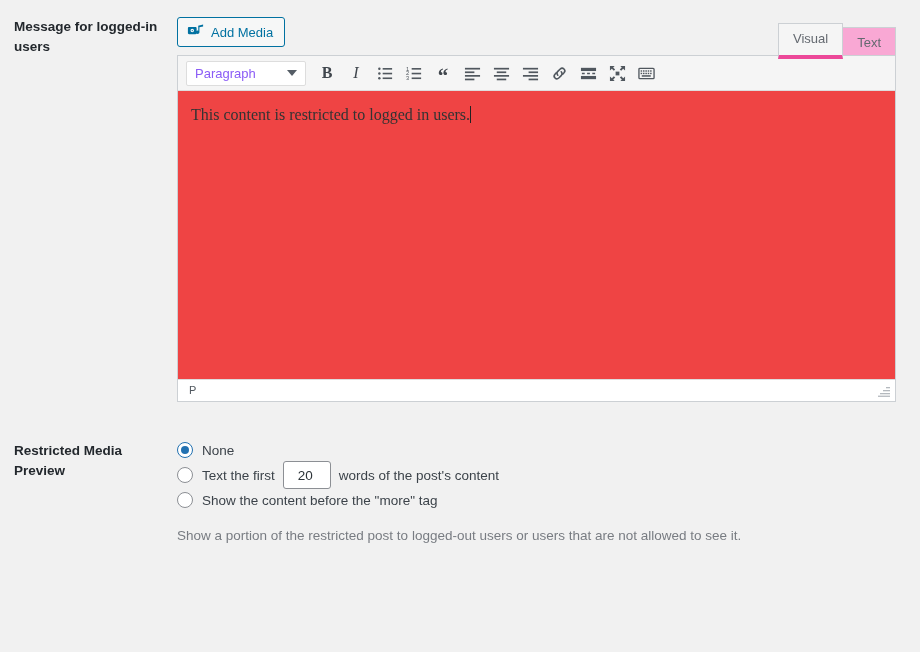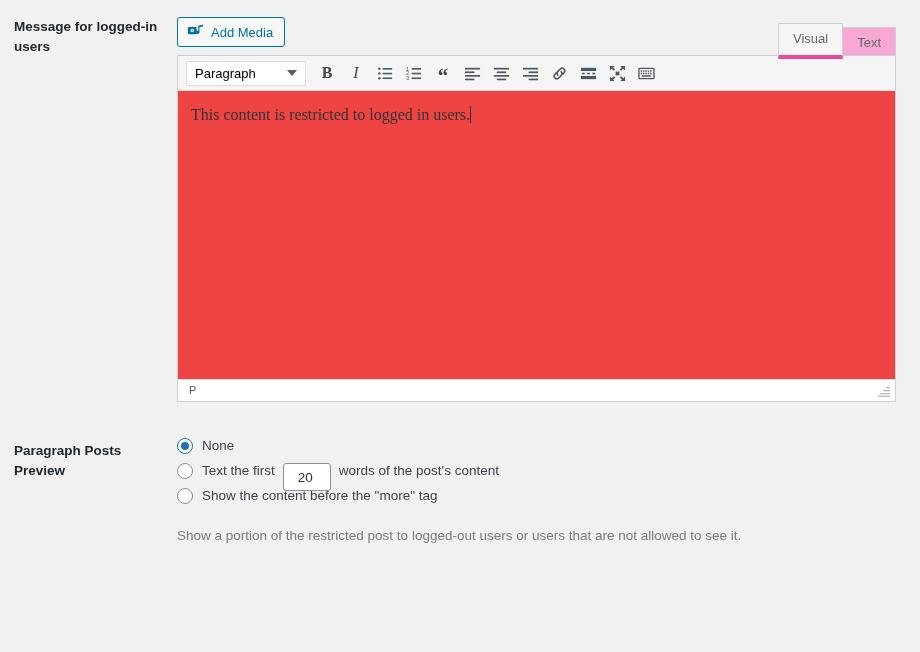--- a/index.html
+++ b/index.html
@@ -109,21 +109,21 @@
     width: 120px;
     height: 25px;
     margin: 0 6px 0 4px;
     background: #fff;
     border: 1px solid #ddd;
     border-radius: 2px;
     display: flex;
     align-items: center;
     padding: 0 8px;
     font-size: 13px;
-    color: #000000;
+    color: #8b5cf6;
     cursor: pointer;
   }
   .fmt-select .caret {
     position: absolute;
     right: 8px; top: 50%;
     transform: translateY(-50%);
     width: 0; height: 0;
     border-left: 5px solid transparent;
     border-right: 5px solid transparent;
     border-top: 6px solid #555d66;
@@ -192,20 +192,21 @@
 
   
   .preview-area {
     position: absolute;
     left: 177px;
     top: 438px;
     width: 720px;
   }
   .radio-line {
     display: flex;
+    align-items: center;
     height: 24px;
     margin-bottom: 1px;
     font-size: 13.5px;
     color: #3c434a;
   }
   .radio {
     width: 16px; height: 16px;
     border: 1px solid #8c8f94;
     border-radius: 50%;
     background: #fff;
@@ -409,21 +410,21 @@
               <rect x="7" y="7" width="7" height="1.3"></rect>
               <rect x="4" y="10" width="10" height="1.3"></rect>
               <rect x="2" y="12.6" width="12" height="1.3"></rect>
             </svg>
         </span>
       </div>
 
     </div>
   </div>
 
-  <div class="field-label label-preview">Paragraph Posts Preview</div>
+  <div class="field-label label-preview">Restricted Media Preview</div>
 
   <div class="preview-area">
 
     <div class="radio-line">
       <span class="radio checked"></span>
       <label>None</label>
     </div>
 
     <div class="radio-line">
       <span class="radio"></span>

